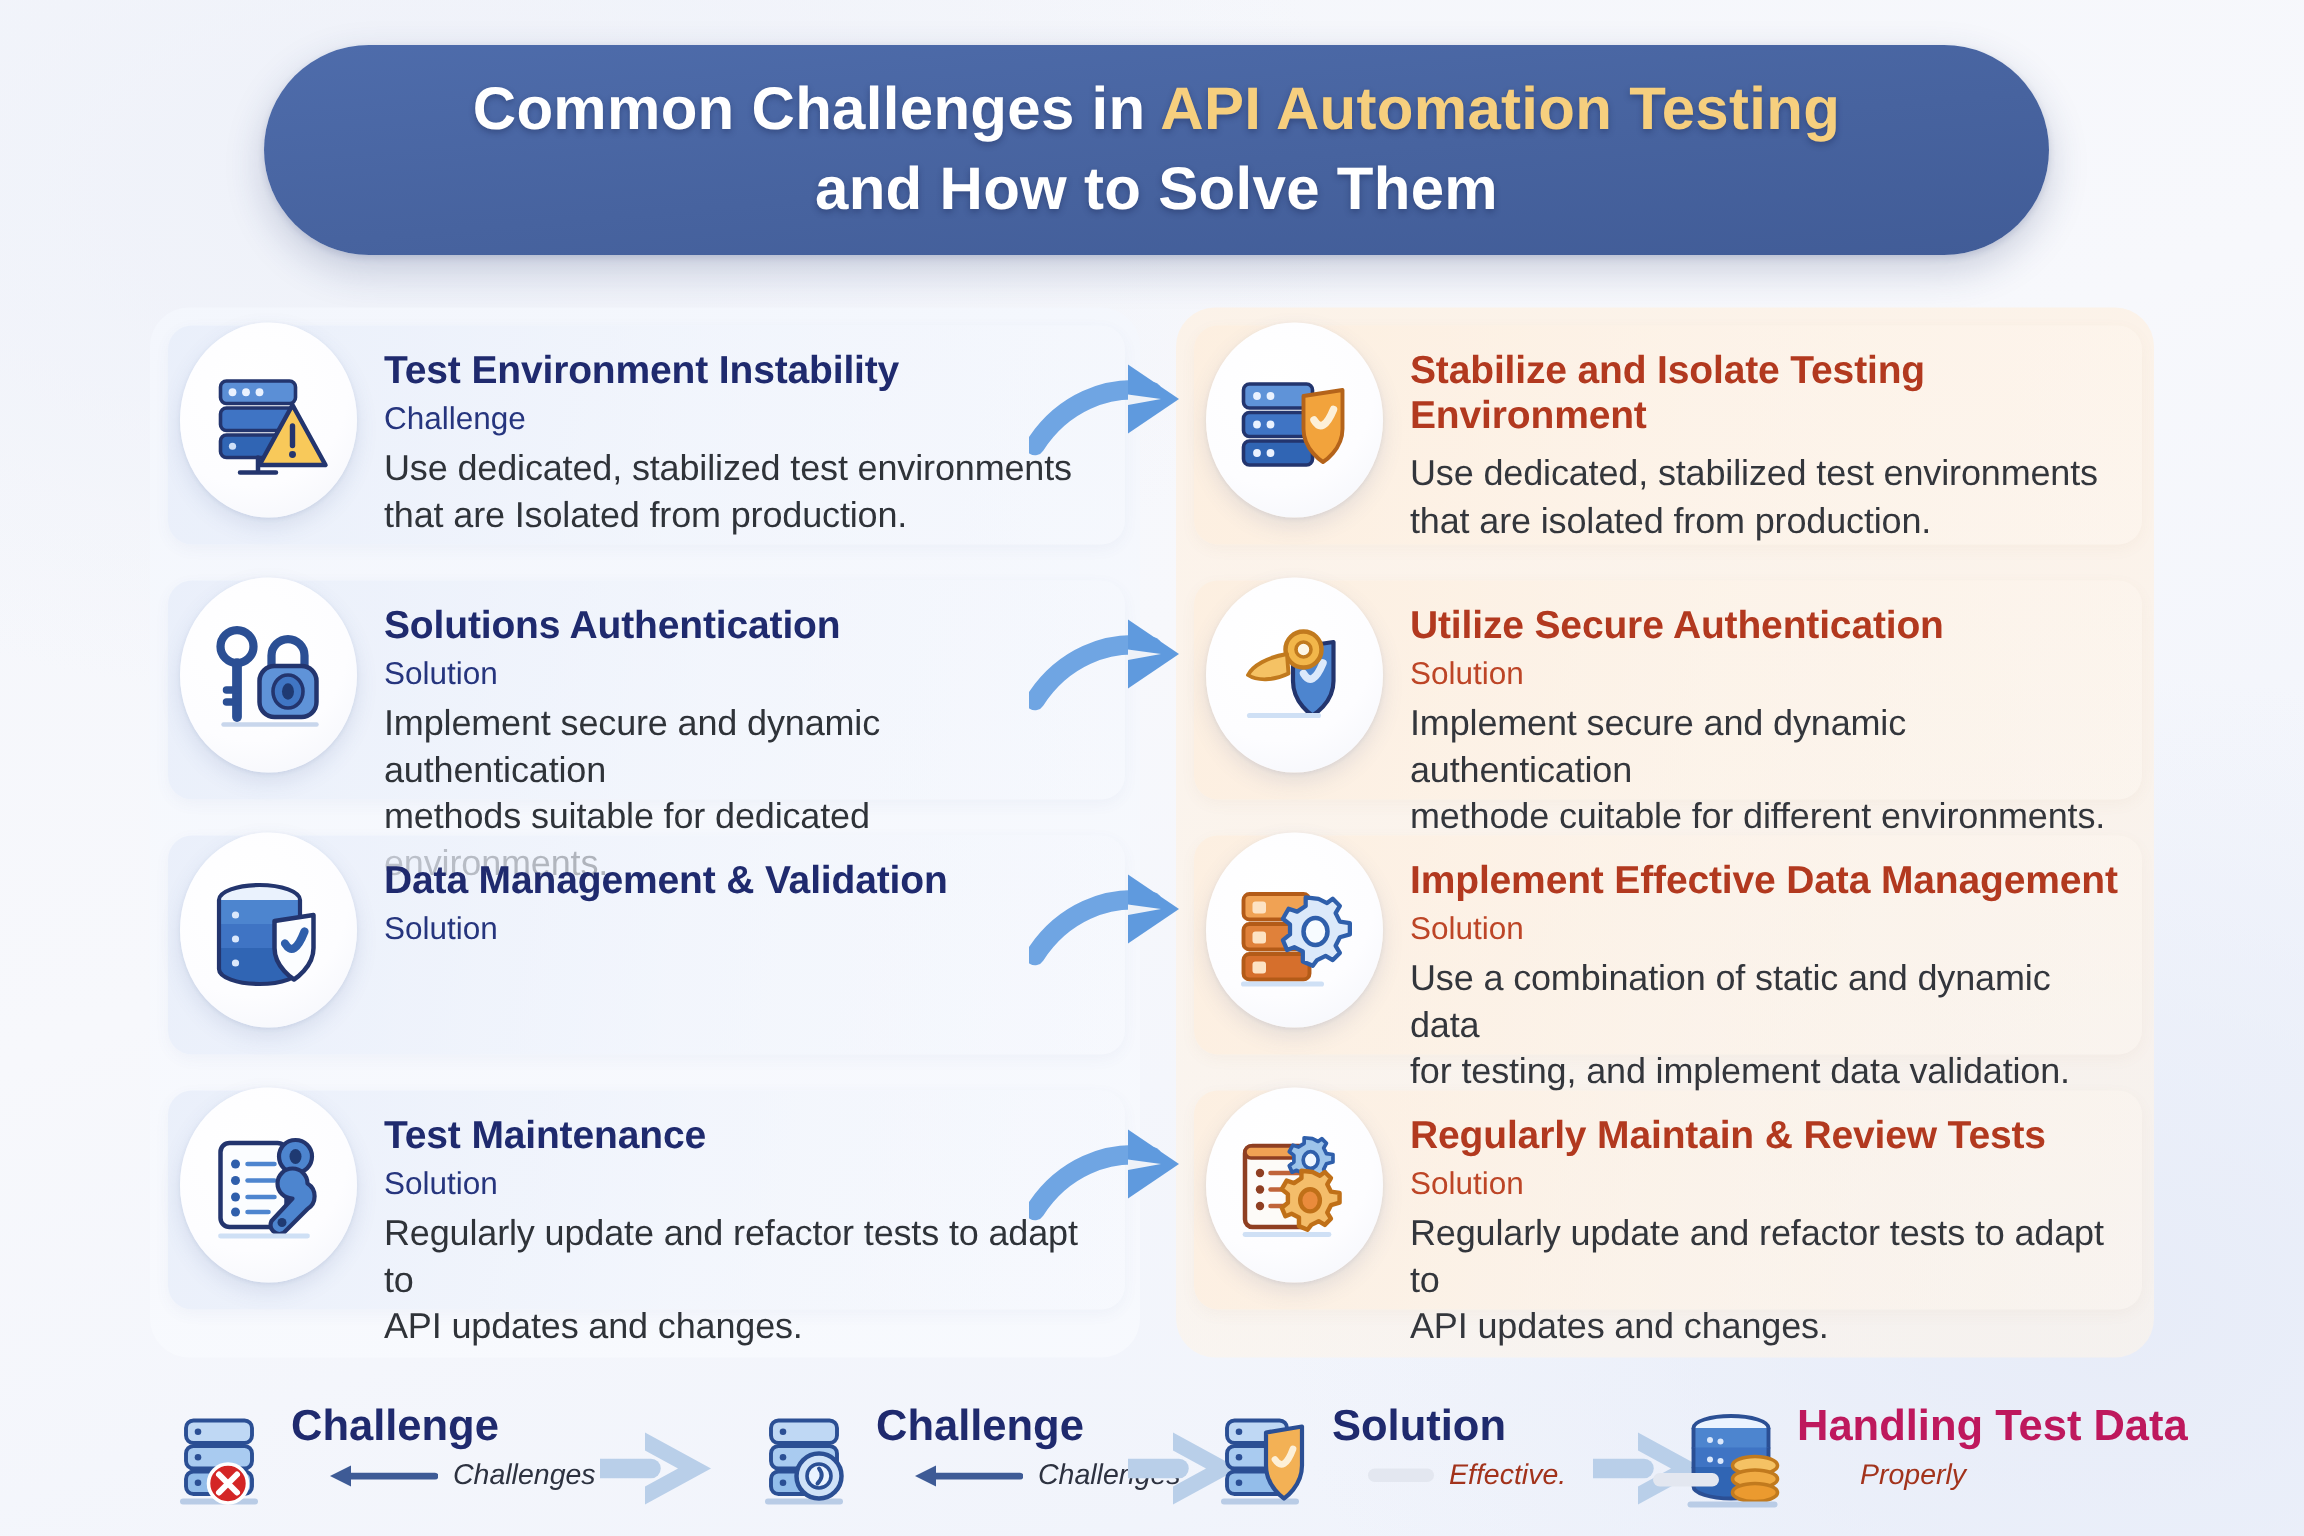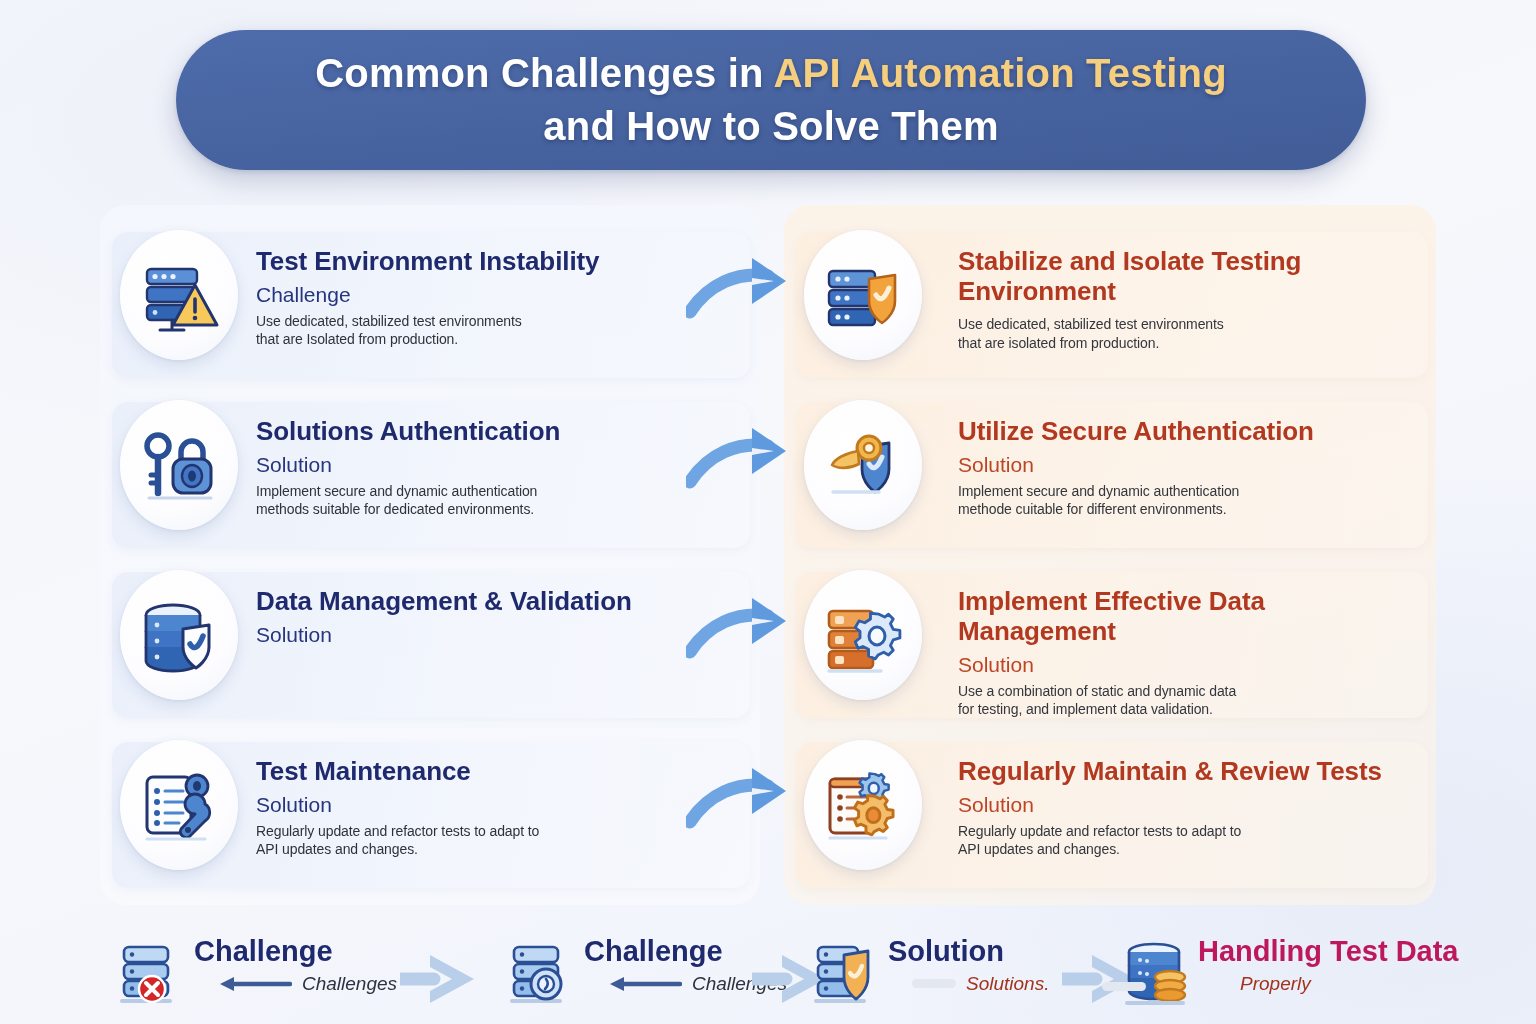--- a/index.html
+++ b/index.html
@@ -33,38 +33,37 @@
     position:absolute; left:100px; top:205px; width:660px; height:700px;
     background:linear-gradient(180deg,rgba(244,247,253,.92) 0%,rgba(248,250,254,.80) 100%);
     border-radius:26px;
   }
   .panel-right {
     position:absolute; left:784px; top:205px; width:652px; height:700px;
     background:linear-gradient(180deg,rgba(253,241,228,.80) 0%,rgba(253,244,233,.62) 100%);
     border-radius:26px;
   }
 
-  .rows { position:absolute; left:0; top:220px; width:1536px; }
+  .rows { position:absolute; left:0; top:205px; width:1536px; }
   .row { position:relative; height:170px; margin-bottom:0; }
 
   
   .card {
     position:absolute; top:12px; height:146px;
     border-radius:16px; display:flex; align-items:flex-start;
   }
   .card-left {
     left:112px; width:638px;
     background:linear-gradient(100deg,rgba(232,238,250,.85) 0%,rgba(240,244,252,.62) 55%,rgba(246,248,253,.35) 100%);
     box-shadow:0 3px 10px rgba(80,100,150,.05);
   }
   .card-right {
     left:796px; width:632px;
     background:linear-gradient(100deg,rgba(253,238,222,.80) 0%,rgba(253,243,232,.58) 55%,rgba(254,248,241,.32) 100%);
     box-shadow:0 3px 10px rgba(150,110,70,.05);
-    gap:18px;
   }
 
   
   .bubble {
     flex:0 0 auto; width:118px; height:130px; margin-left:8px; margin-top:-2px;
     border-radius:50%;
     background:radial-gradient(circle at 40% 34%,#ffffff 0%,#fdfdff 58%,#f2f4fa 100%);
     box-shadow:0 6px 14px rgba(70,95,150,.13), 0 1px 3px rgba(70,95,150,.10);
     display:flex; align-items:center; justify-content:center;
     position:relative;
@@ -73,21 +72,21 @@
 
   .card-text { padding-left:18px; padding-top:14px; }
   .c-title {
     font-size:26px; font-weight:bold; color:#1f2a6e;
     line-height:1.16; letter-spacing:-.1px; margin-bottom:3px;
   }
   .card-right .c-title { color:#b2391f; }
   .c-label { font-size:21px; color:#26357e; line-height:1.5; margin-bottom:1px; }
   .card-right .c-label { color:#bd4526; }
   .c-body {
-    font-size:14px; color:#2f3339; line-height:1.30; letter-spacing:-.1px;
+    font-size:24px; color:#2f3339; line-height:1.30; letter-spacing:-.1px;
     max-width:470px;
   }
   .card-right .c-body { color:#33363c; max-width:475px; }
 
   
   .big-arrow { position:absolute; left:686px; top:34px; width:110px; height:70px; }
 
   
   .strip { position:absolute; left:0; top:925px; width:1536px; height:95px; }
   .strip-item { position:absolute; top:0; height:95px; display:flex; align-items:flex-start; }
@@ -430,21 +429,21 @@
         <circle cx="14" cy="32.5" r="2.2" fill="#2b4f94"></circle>
         <circle cx="14" cy="49.5" r="2.2" fill="#2b4f94"></circle>
       <path d="M4 62 h48" stroke="#b9cce6" stroke-width="4" stroke-linecap="round"></path>
       <path d="M32 16 L56 12 L56 38 C56 52 44 60 44 60 C44 60 32 52 32 38 Z" fill="#f3b155" stroke="#2b4f94" stroke-width="2.8" stroke-linejoin="round"></path>
       <path d="M38 34 q6 9 12 -7" stroke="#fdf0d8" stroke-width="4.5" fill="none" stroke-linecap="round"></path>
     </svg>
     <div class="strip-txt">
       <div class="s-big">Solution</div>
       <div class="s-sub red">
         <span class="dash"></span>
-        <span class="label">Solutions.</span>
+        <span class="label">Effective.</span>
       </div>
     </div>
   </div>
   <svg class="fwd-arrow" style="left:1062px" viewBox="0 0 78 52">
     <path d="M0 26 h34" stroke="#b9cfe9" stroke-width="13" stroke-linecap="round"></path>
     <path d="M30 2 L74 26 L30 50 L30 38 L52 26 L30 14 Z" fill="#b9cfe9"></path>
   </svg>
 
   <div class="strip-item" style="left:1122px">
     <svg class="strip-icon" viewBox="0 0 70 75">

